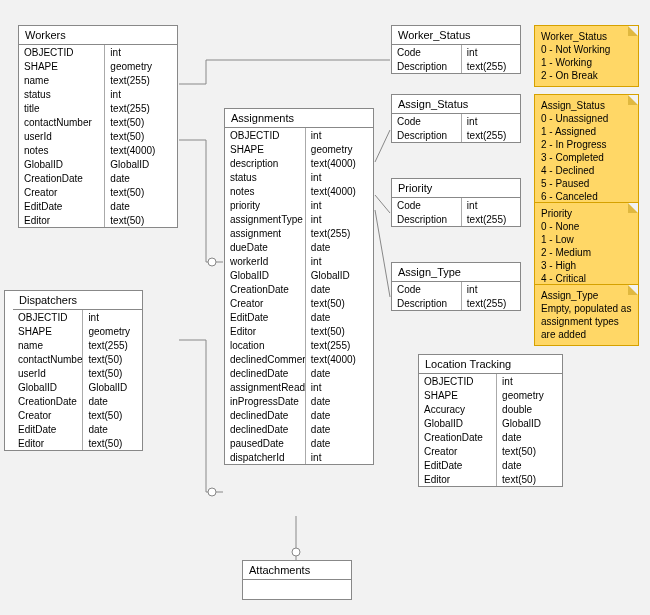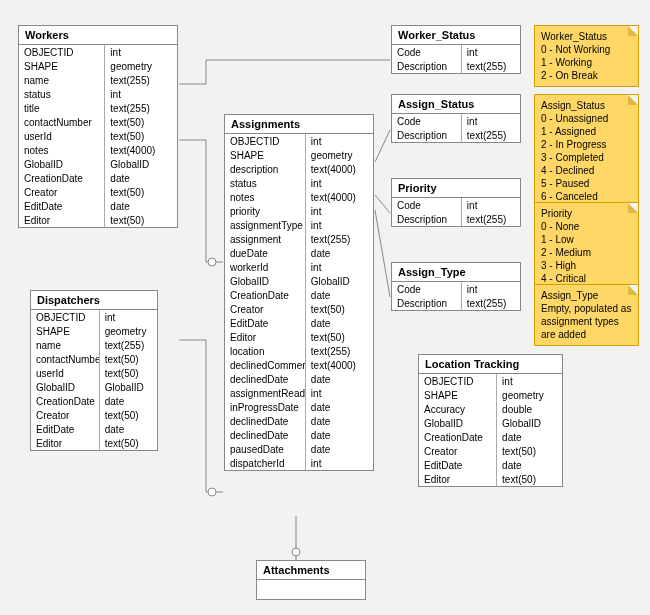--- a/index.html
+++ b/index.html
@@ -14,21 +14,21 @@
   }
   .entity {
     position: absolute;
     background: #fff;
     border: 1px solid #888;
     box-sizing: border-box;
   }
   .entity-title {
     padding: 3px 6px;
     border-bottom: 1px solid #888;
-    font-weight: bold;
+    font-weight: normal;
     font-size: 11px;
   }
   .entity-body {
     display: flex;
     flex-direction: column;
   }
   .row {
     display: flex;
   }
   .cell-name {
@@ -152,21 +152,21 @@
         <div class="cell-name">EditDate</div>
         <div class="cell-type">date</div>
       </div>
       <div class="row">
         <div class="cell-name">Editor</div>
         <div class="cell-type">text(50)</div>
       </div>
     </div>
 </div>
 
-<div class="entity" style="left:30px; top:290px; width:128px;">
+<div class="entity" style="left:4px; top:290px; width:139px;padding-left:8px;">
   <div class="entity-title">Dispatchers</div>
   <div class="entity-body">
       <div class="row">
         <div class="cell-name">OBJECTID</div>
         <div class="cell-type">int</div>
       </div>
       <div class="row">
         <div class="cell-name">SHAPE</div>
         <div class="cell-type">geometry</div>
       </div>
@@ -198,21 +198,21 @@
         <div class="cell-name">EditDate</div>
         <div class="cell-type">date</div>
       </div>
       <div class="row">
         <div class="cell-name">Editor</div>
         <div class="cell-type">text(50)</div>
       </div>
     </div>
 </div>
 
-<div class="entity" style="left:224px; top:114px; width:150px;">
+<div class="entity" style="left:224px; top:108px; width:150px;">
   <div class="entity-title">Assignments</div>
   <div class="entity-body">
       <div class="row">
         <div class="cell-name">OBJECTID</div>
         <div class="cell-type">int</div>
       </div>
       <div class="row">
         <div class="cell-name">SHAPE</div>
         <div class="cell-type">geometry</div>
       </div>
@@ -300,21 +300,21 @@
         <div class="cell-name">pausedDate</div>
         <div class="cell-type">date</div>
       </div>
       <div class="row">
         <div class="cell-name">dispatcherId</div>
         <div class="cell-type">int</div>
       </div>
     </div>
 </div>
 
-<div class="entity" style="left:256px; top:560px; width:110px; height:40px;">
+<div class="entity" style="left:242px; top:560px; width:110px; height:40px;">
   <div class="entity-title" style="border-bottom:1px solid #888;">Attachments</div>
   <div class="entity-body"></div>
 </div>
 
 <div class="entity" style="left:391px; top:25px; width:130px;">
   <div class="entity-title">Worker_Status</div>
   <div class="entity-body">
       <div class="row">
         <div class="cell-name">Code</div>
         <div class="cell-type">int</div>

